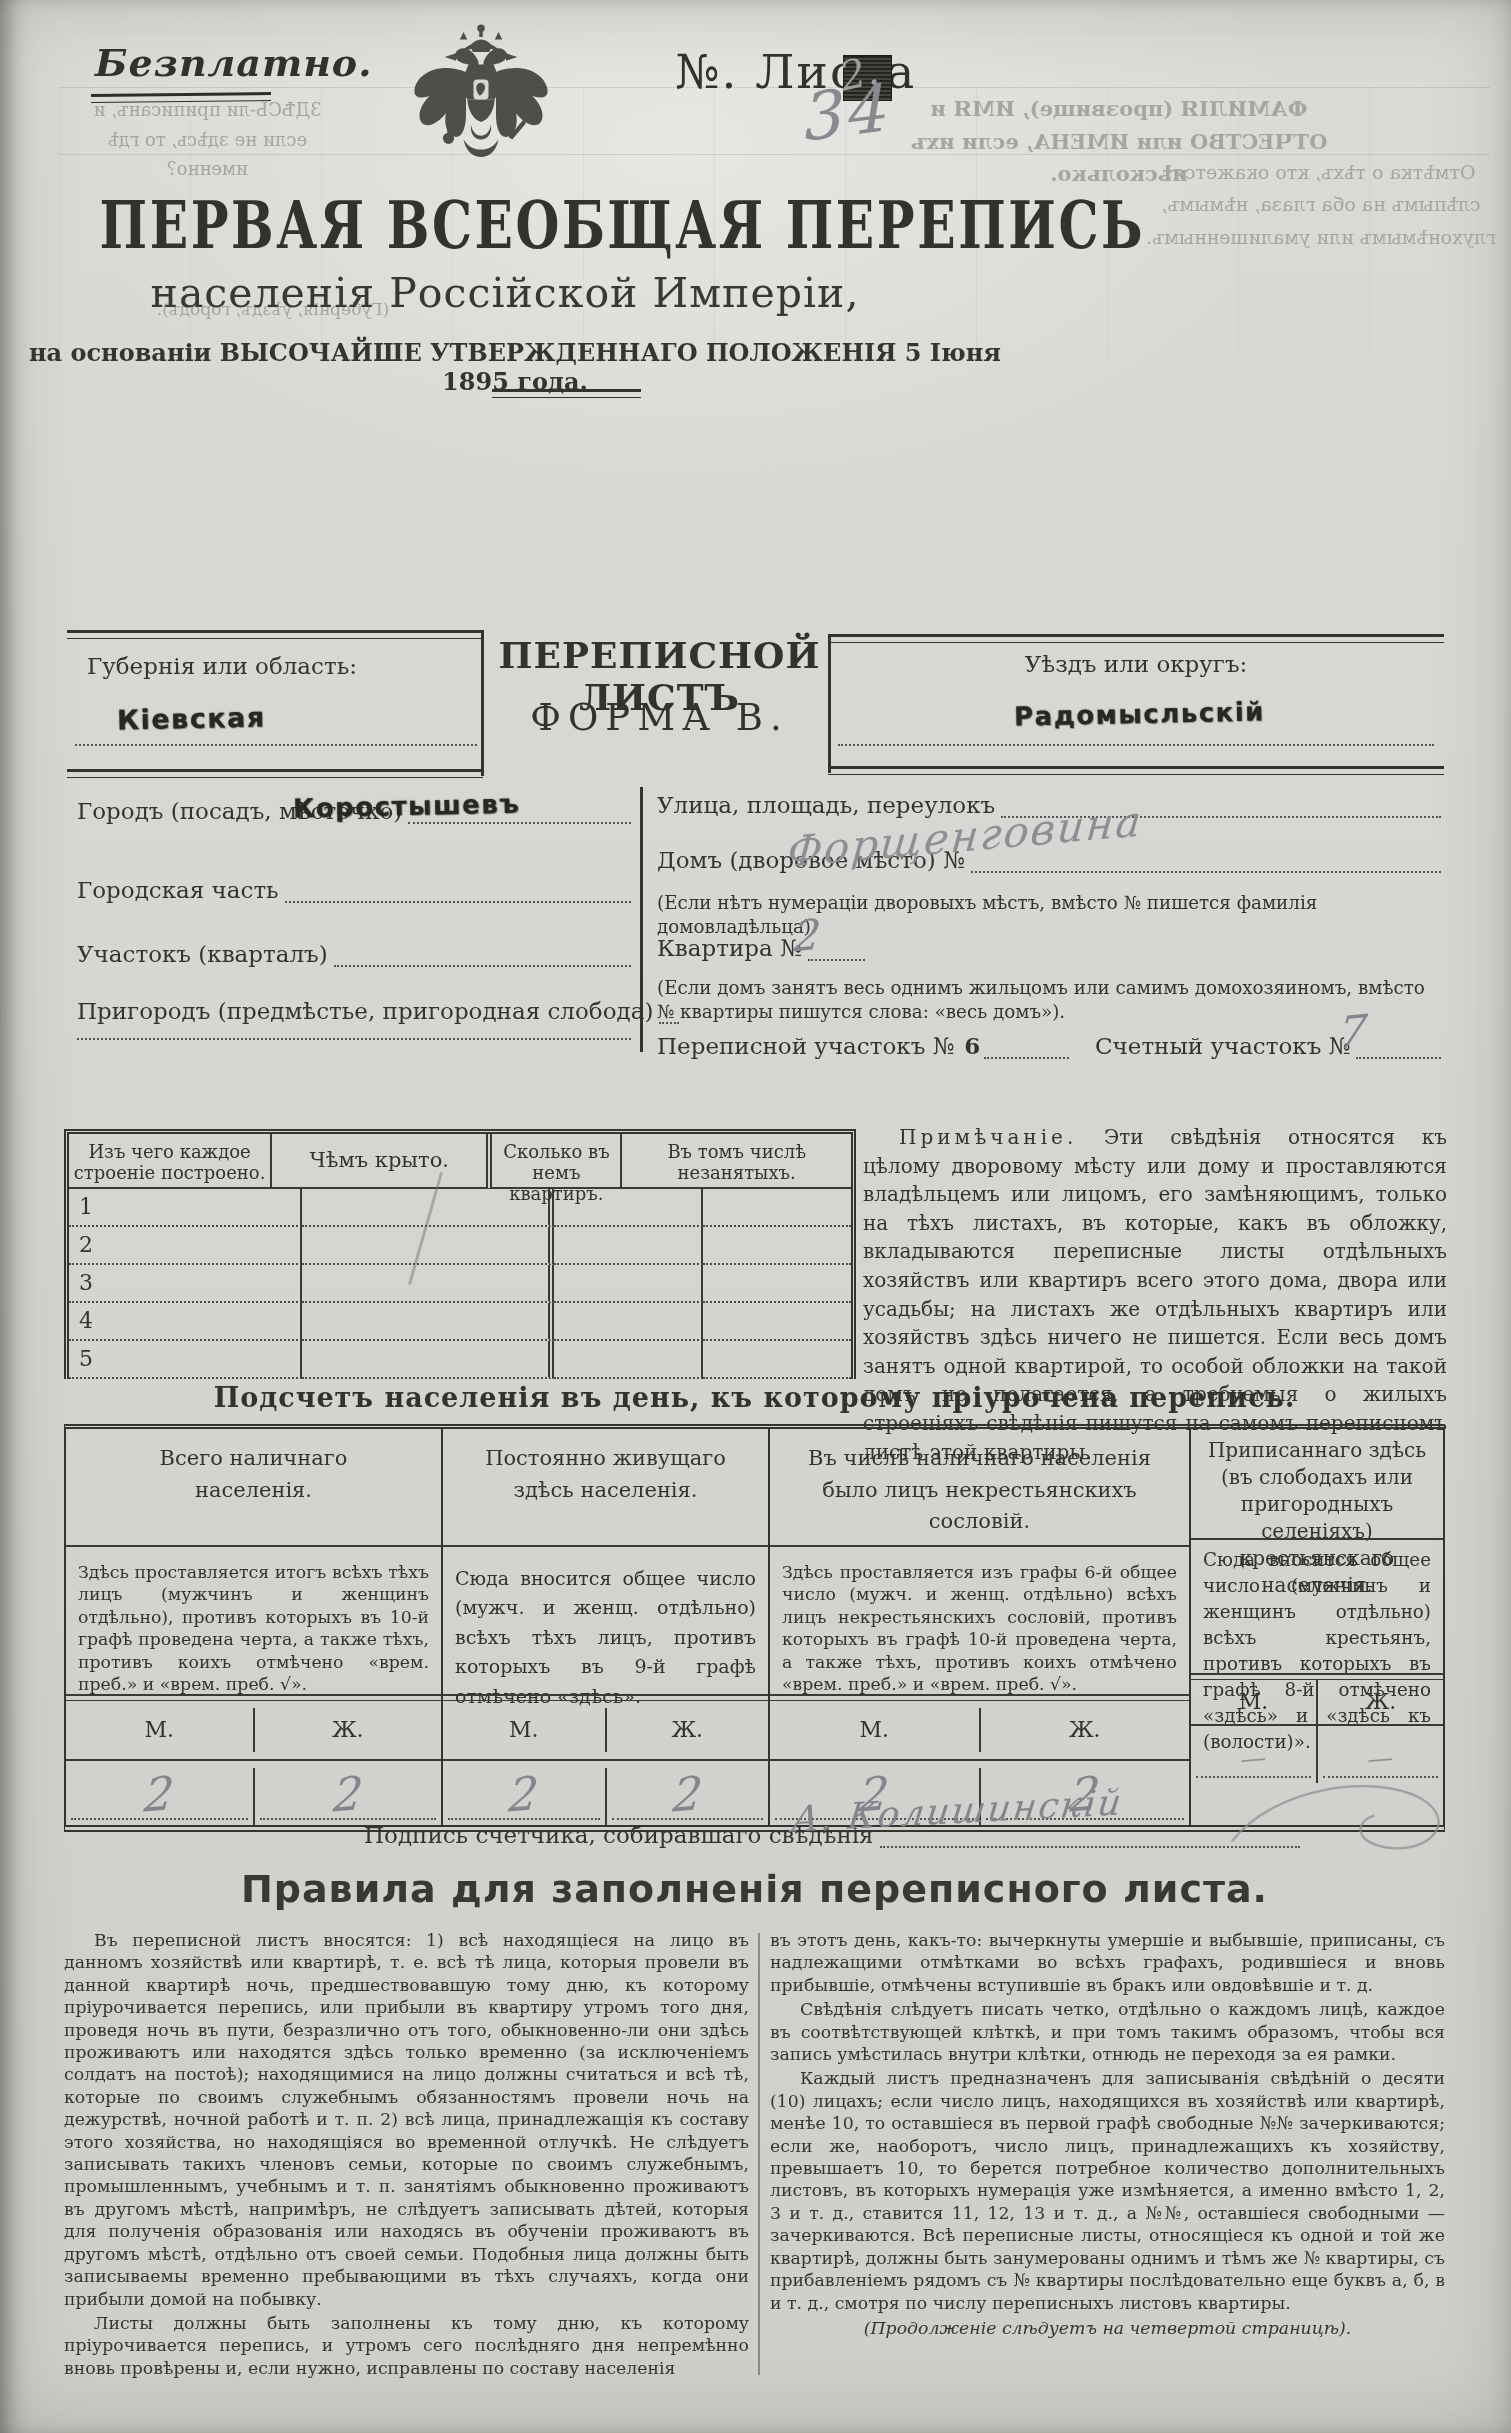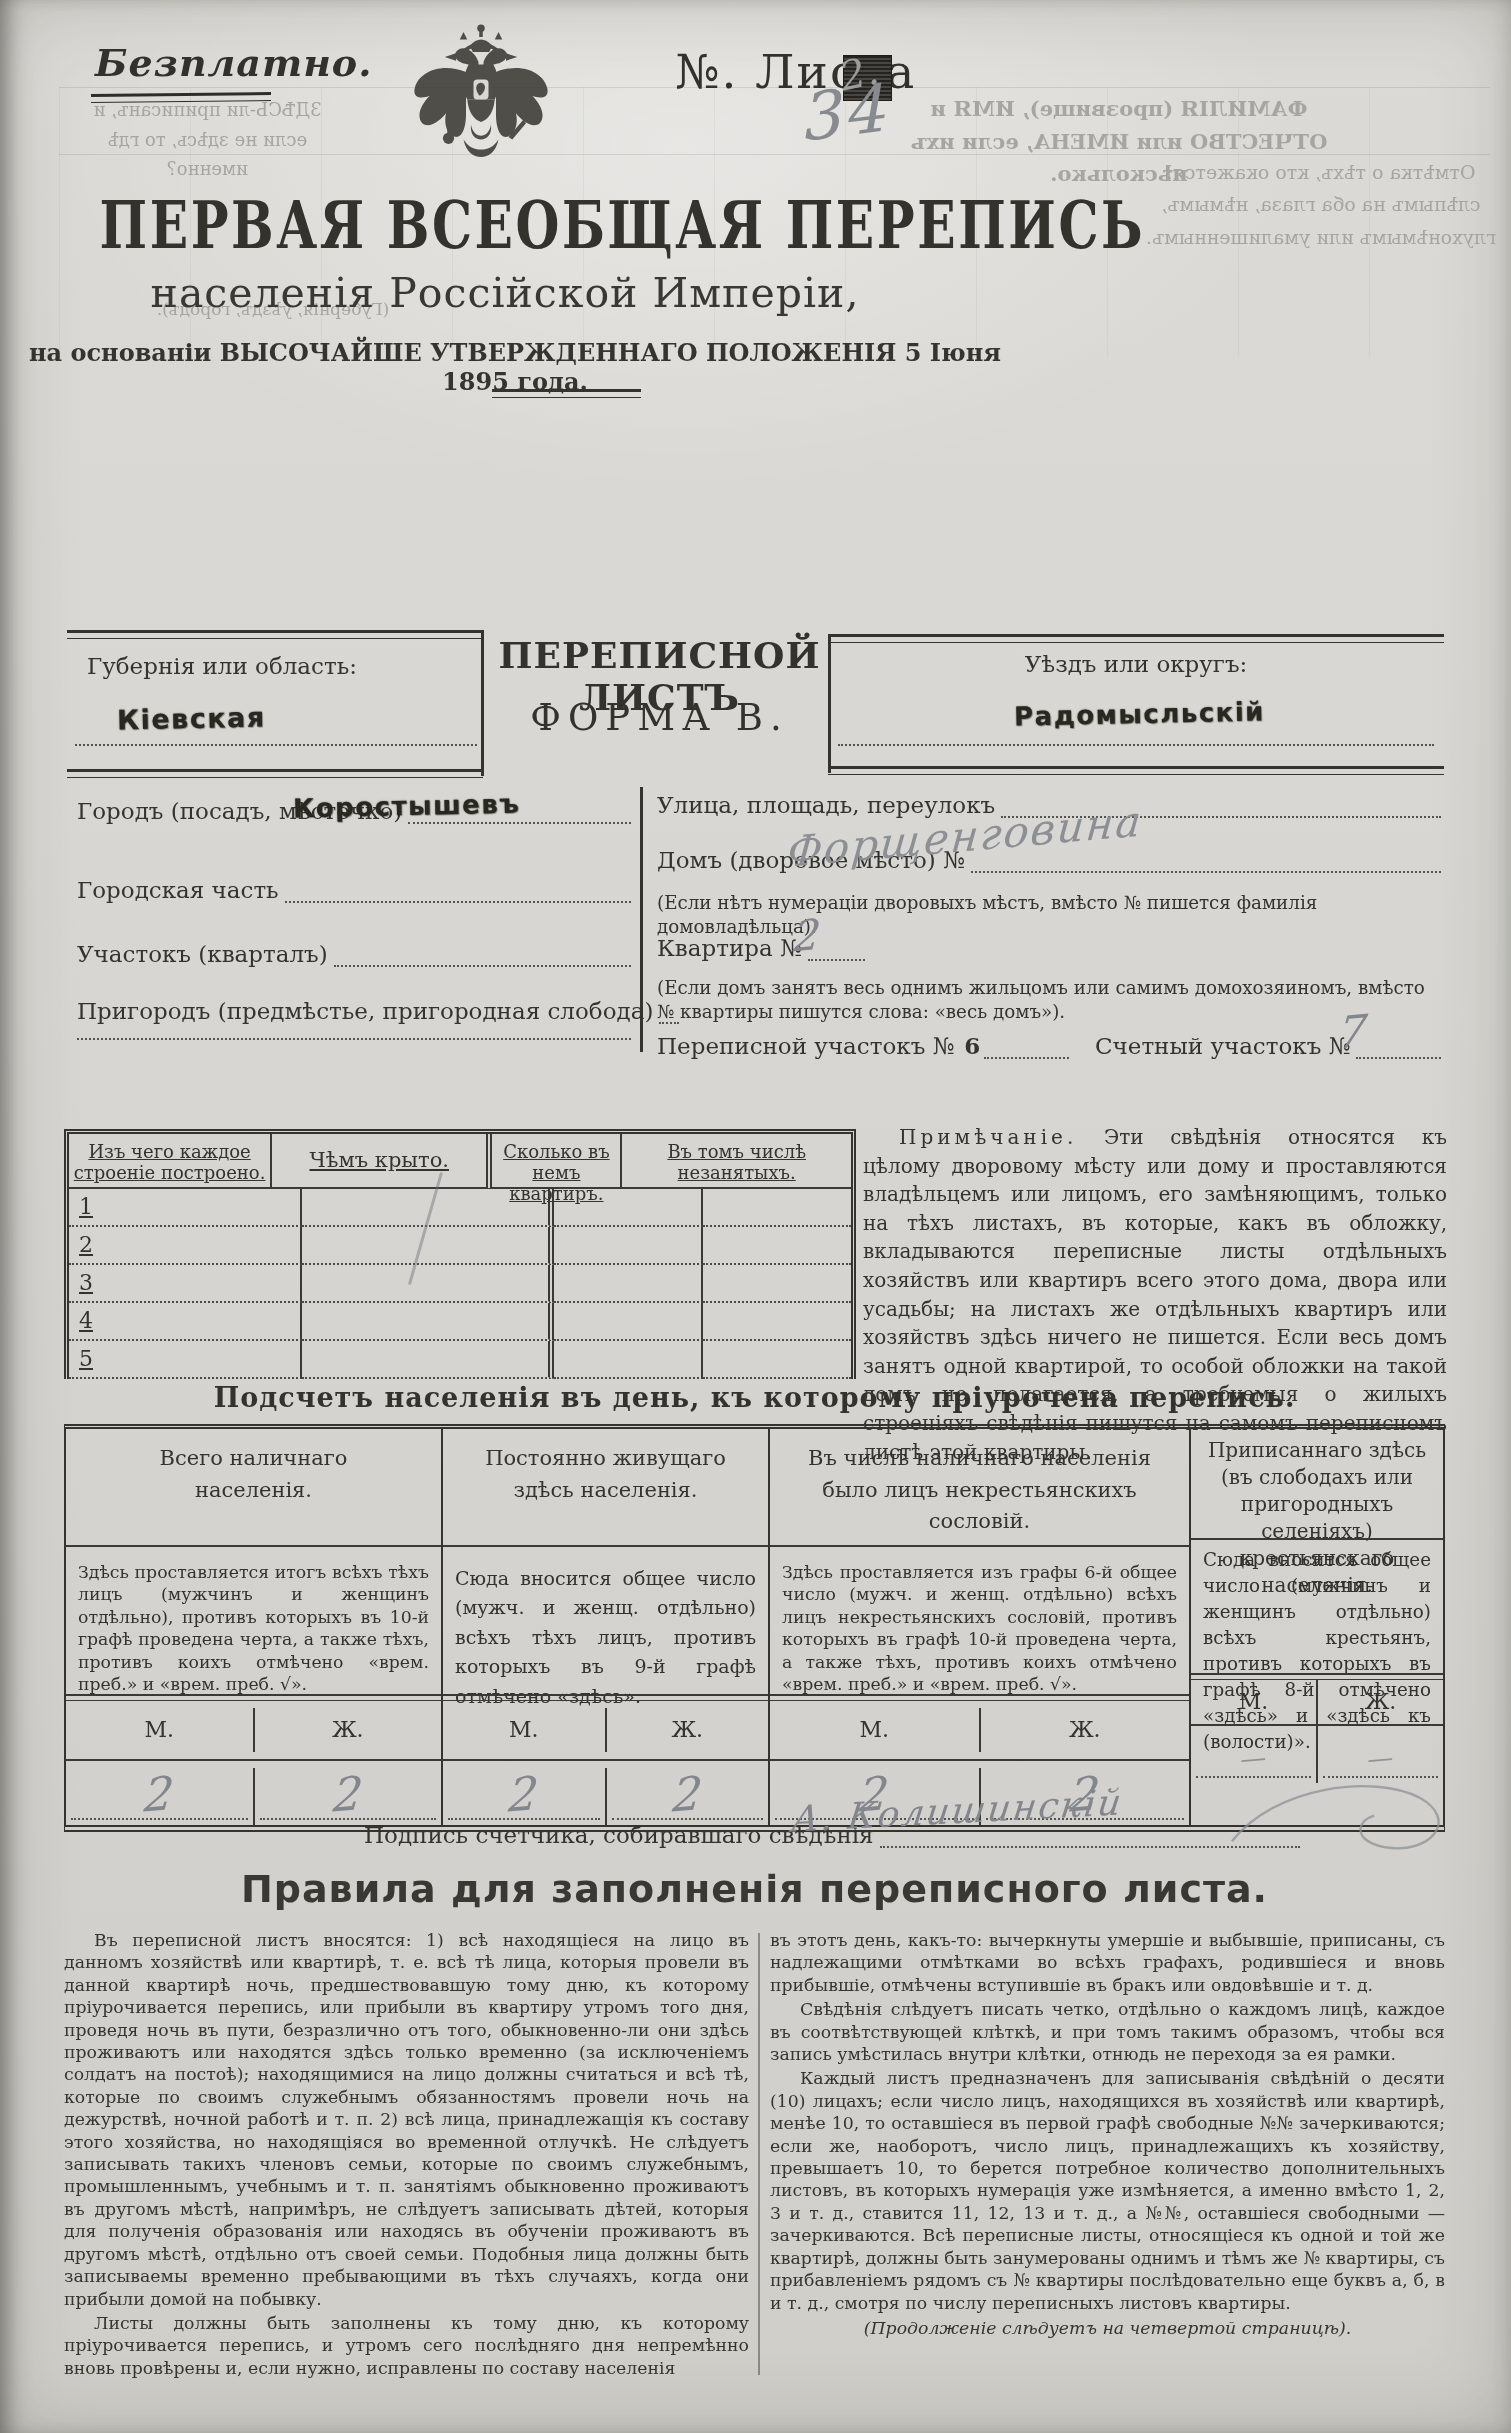--- a/index.html
+++ b/index.html
@@ -31,21 +31,21 @@
   }
   .pencil{color:#878b90;}
   .mirror{
     transform:scaleX(-1); filter:blur(0.6px); color:#a6a5a0;
     font-family:"DejaVu Serif", serif;
   }
   .smallnote{font-size:18.3px; line-height:1.3; color:#343330;}
   
   .btable{border-top:5px double #34332e; border-left:5px double #34332e; border-right:5px double #34332e;}
   .btr{display:flex;}
-  .btd{box-sizing:border-box;text-decoration:underline;}
+  .btd{box-sizing:border-box;}
   .bhead .btd{border-bottom:2px solid #3a3934; text-align:center; font-size:18px; line-height:1.18; padding-top:7px; height:55px;}
   .bc1{width:233px; border-right:2px solid #3a3934;}
   .bc2{width:252px; border-right:6px double #3a3934;}
   .bc3{width:149px; border-right:2px solid #3a3934;}
   .bc4{flex:1 1 auto;}
   .brow .btd{height:38px; border-bottom:2px dotted #4c4b45; font-size:22px; padding:5px 0 0 10px;}
   
   .ctable{display:flex; border-top:5px double #34332e; border-bottom:7px double #34332e; border-left:2px solid #34332e; border-right:2px solid #34332e; background:transparent;}
   .cgroup{box-sizing:border-box; display:flex; flex-direction:column;}
   .cgroup:not(:last-child){border-right:2px solid #34332e;gap:7px;}

